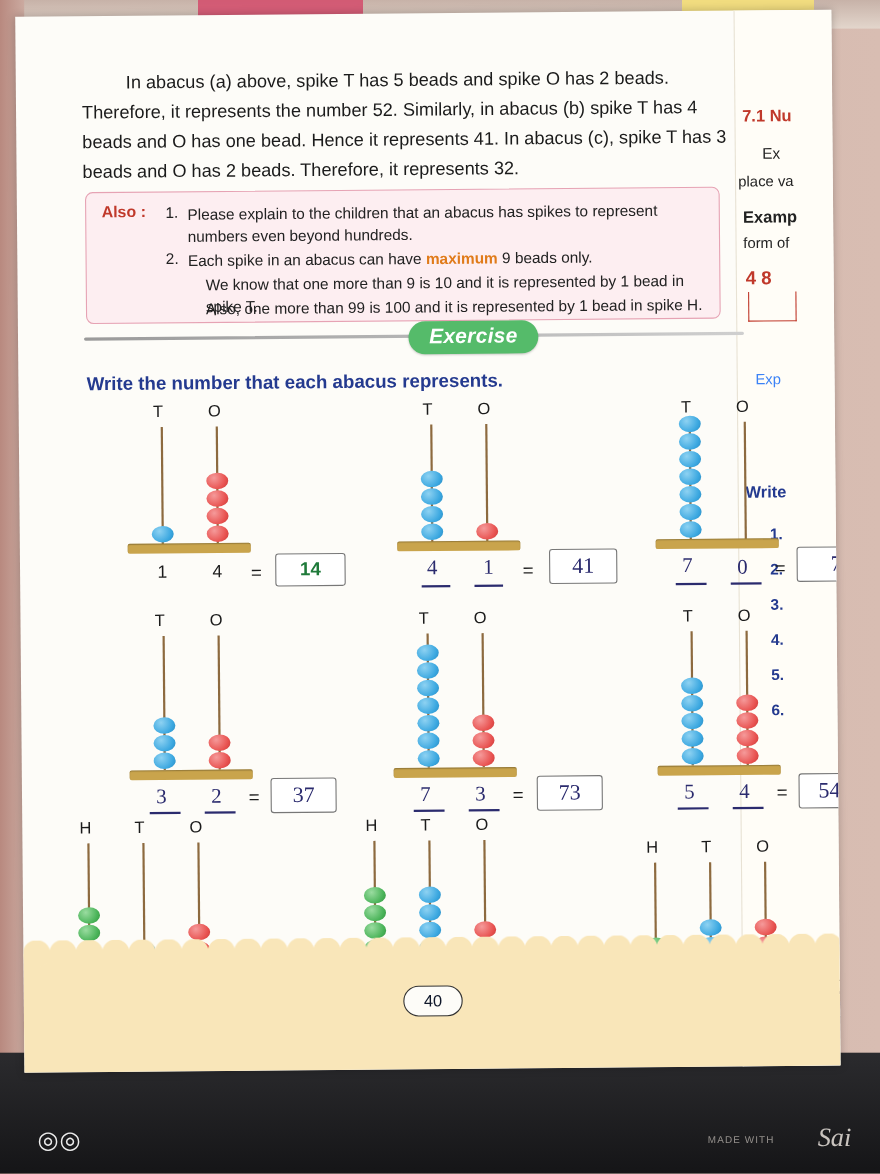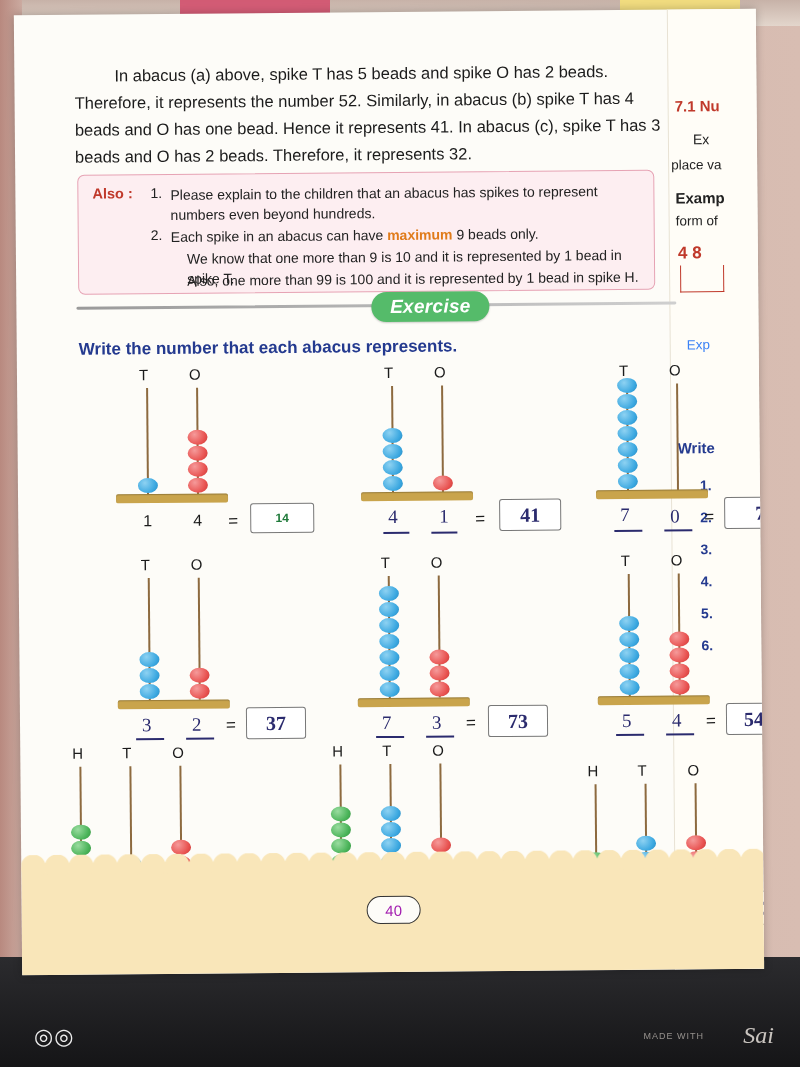--- a/index.html
+++ b/index.html
@@ -76,33 +76,33 @@
   .bead.blue{background:radial-gradient(circle at 35% 32%, #8ed2f2, #3aa7e0 65%, #2b87bb);}
   .bead.red{background:radial-gradient(circle at 35% 32%, #f59a9a, #e8514f 65%, #c23a38);}
   .bead.green{background:radial-gradient(circle at 35% 32%, #9adca0, #49b358 65%, #36903f);}
 
   .digits{position:absolute;font-size:16px;color:#1b1b1b;}
   .digit-hand{position:absolute;font-size:19px;color:#2b2b6e;font-family:"Liberation Serif",serif;}
   .eq{position:absolute;font-size:17px;color:#1b1b1b;}
   .ansbox{
     position:absolute;border:1.3px solid #777;border-radius:3px;background:#fff;
     display:flex;align-items:center;justify-content:center;
-    font-size:12px;color:#1f7a3a;font-weight:bold;
-  }
-  .ansbox.hand{color:#2b2b6e;font-family:"Liberation Serif",serif;font-weight:bold;font-size:20px;}
+    font-size:17px;color:#1f7a3a;font-weight:bold;
+  }
+  .ansbox.hand{color:#2b2b6e;font-family:"Liberation Serif",serif;font-weight:normal;font-size:20px;}
   .underline{position:absolute;height:1.5px;background:#2b2b6e;}
 
   .wave{position:absolute;left:0;bottom:0;width:742px;height:108px;background:#f9e6b9;}
   .wave:before{content:"";position:absolute;top:-12px;left:0;width:742px;height:24px;
     background:
       radial-gradient(circle at 12px 12px, #f9e6b9 12px, transparent 13px) repeat-x;
     background-size:24px 24px;}
   .pagenum{
     position:absolute;left:345px;bottom:48px;width:52px;height:26px;border:1.5px solid #333;
-    border-radius:14px;display:flex;align-items:center;justify-content:center;font-size:15px;color:#a21caf;
+    border-radius:14px;display:flex;align-items:center;justify-content:center;font-size:15px;color:#0f172a;
     background:#fdfcf8;
   }
 
   
   .wm{position:absolute;left:34px;bottom:20px;color:#fff;opacity:.92;}
   .wm .dots{font-size:22px;letter-spacing:1px;line-height:20px;}
   .wm .name{font-size:30px;font-family:"DejaVu Sans",sans-serif;letter-spacing:0px;}
   .wm2{position:absolute;right:26px;bottom:18px;color:#e8e2dc;opacity:.85;font-family:"Liberation Serif",serif;font-size:24px;font-style:italic;}
   .wm3{position:absolute;right:96px;bottom:26px;color:#bdb7b1;opacity:.75;font-size:9px;letter-spacing:1px;}
 </style>

